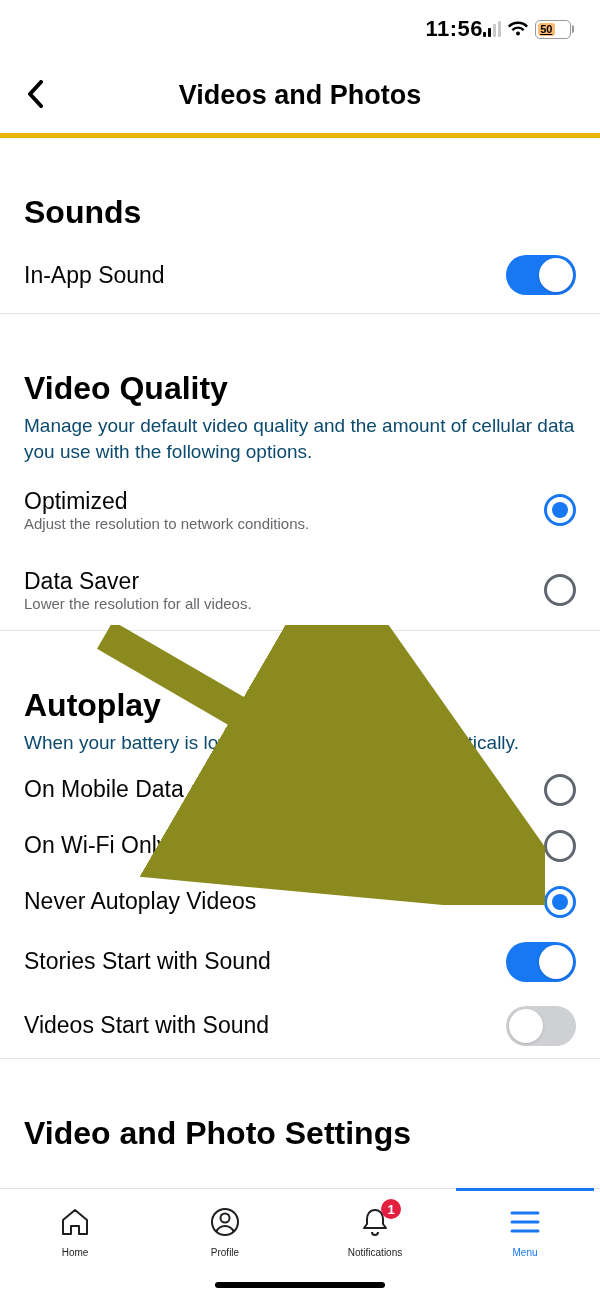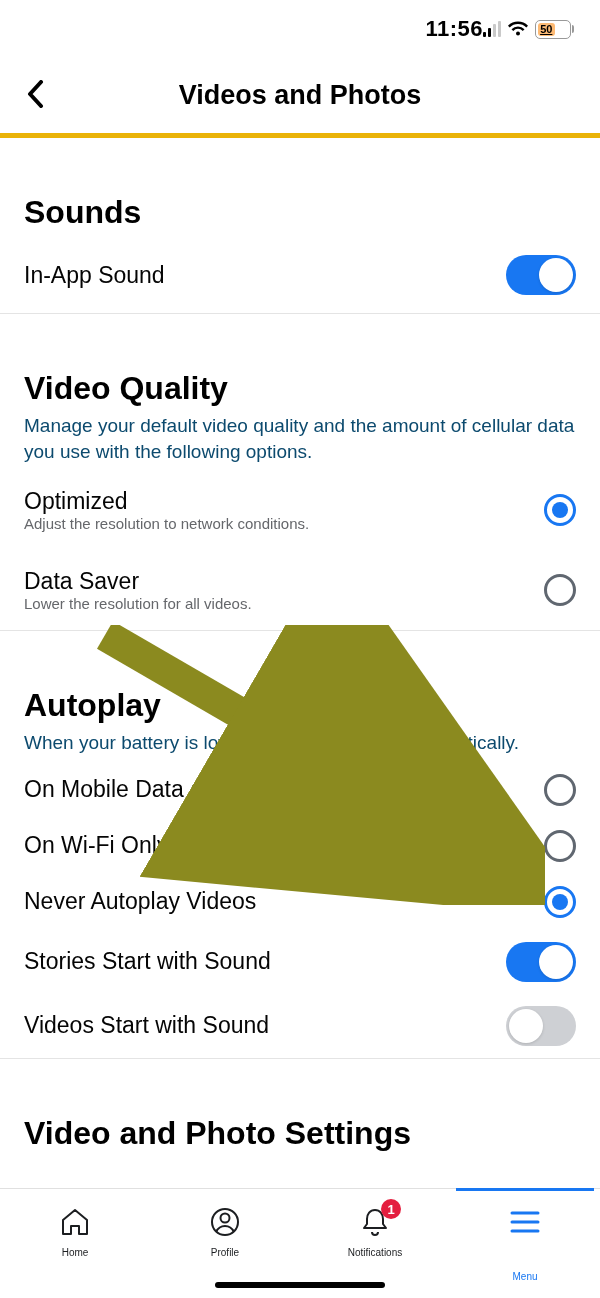--- a/index.html
+++ b/index.html
@@ -51,21 +51,21 @@
 
 .radio { width:32px; height:32px; border-radius:50%; border:3px solid #606770; display:flex; align-items:center; justify-content:center; cursor:pointer;}
 .radio.selected { border-color:#1877f2; }
 .radio.selected::after { content:""; width:16px; height:16px; background:#1877f2; border-radius:50%; }
 
 
 .tab-bar { position:absolute; bottom:0; left:0; right:0; height:110px; border-top:1px solid #e0e0e0; background:#fff; display:flex; }
 .tab { flex:1; display:flex; flex-direction:column; align-items:center; justify-content:flex-start; padding-top:16px; gap:8px; cursor:pointer; position:relative;}
 .tab .icon-wrap { height:34px; display:flex; align-items:center; justify-content:center; position:relative;}
 .tab .tab-label { font-size:10px; color:#1c1e21; }
-.tab.active .tab-label { color:#1877f2;margin-top:24px; }
+.tab.active .tab-label { color:#1877f2; }
 .tab.active::before { content:""; position:absolute; top:-1px; left:6px; right:6px; height:3px; background:#1877f2;}
 .badge { position:absolute; top:-6px; right:-10px; min-width:20px; height:20px; padding:0 5px; background:#e41e3f; color:#fff; border-radius:10px; font-size:13px; font-weight:700; display:flex; align-items:center; justify-content:center;}
 
 .home-indicator { position:absolute; bottom:10px; left:50%; transform:translateX(-50%); width:170px; height:6px; background:#000; border-radius:3px;}
 
 
 .annotation-arrow { position:absolute; pointer-events:none; }
 </style>
 </head>
 <body>

